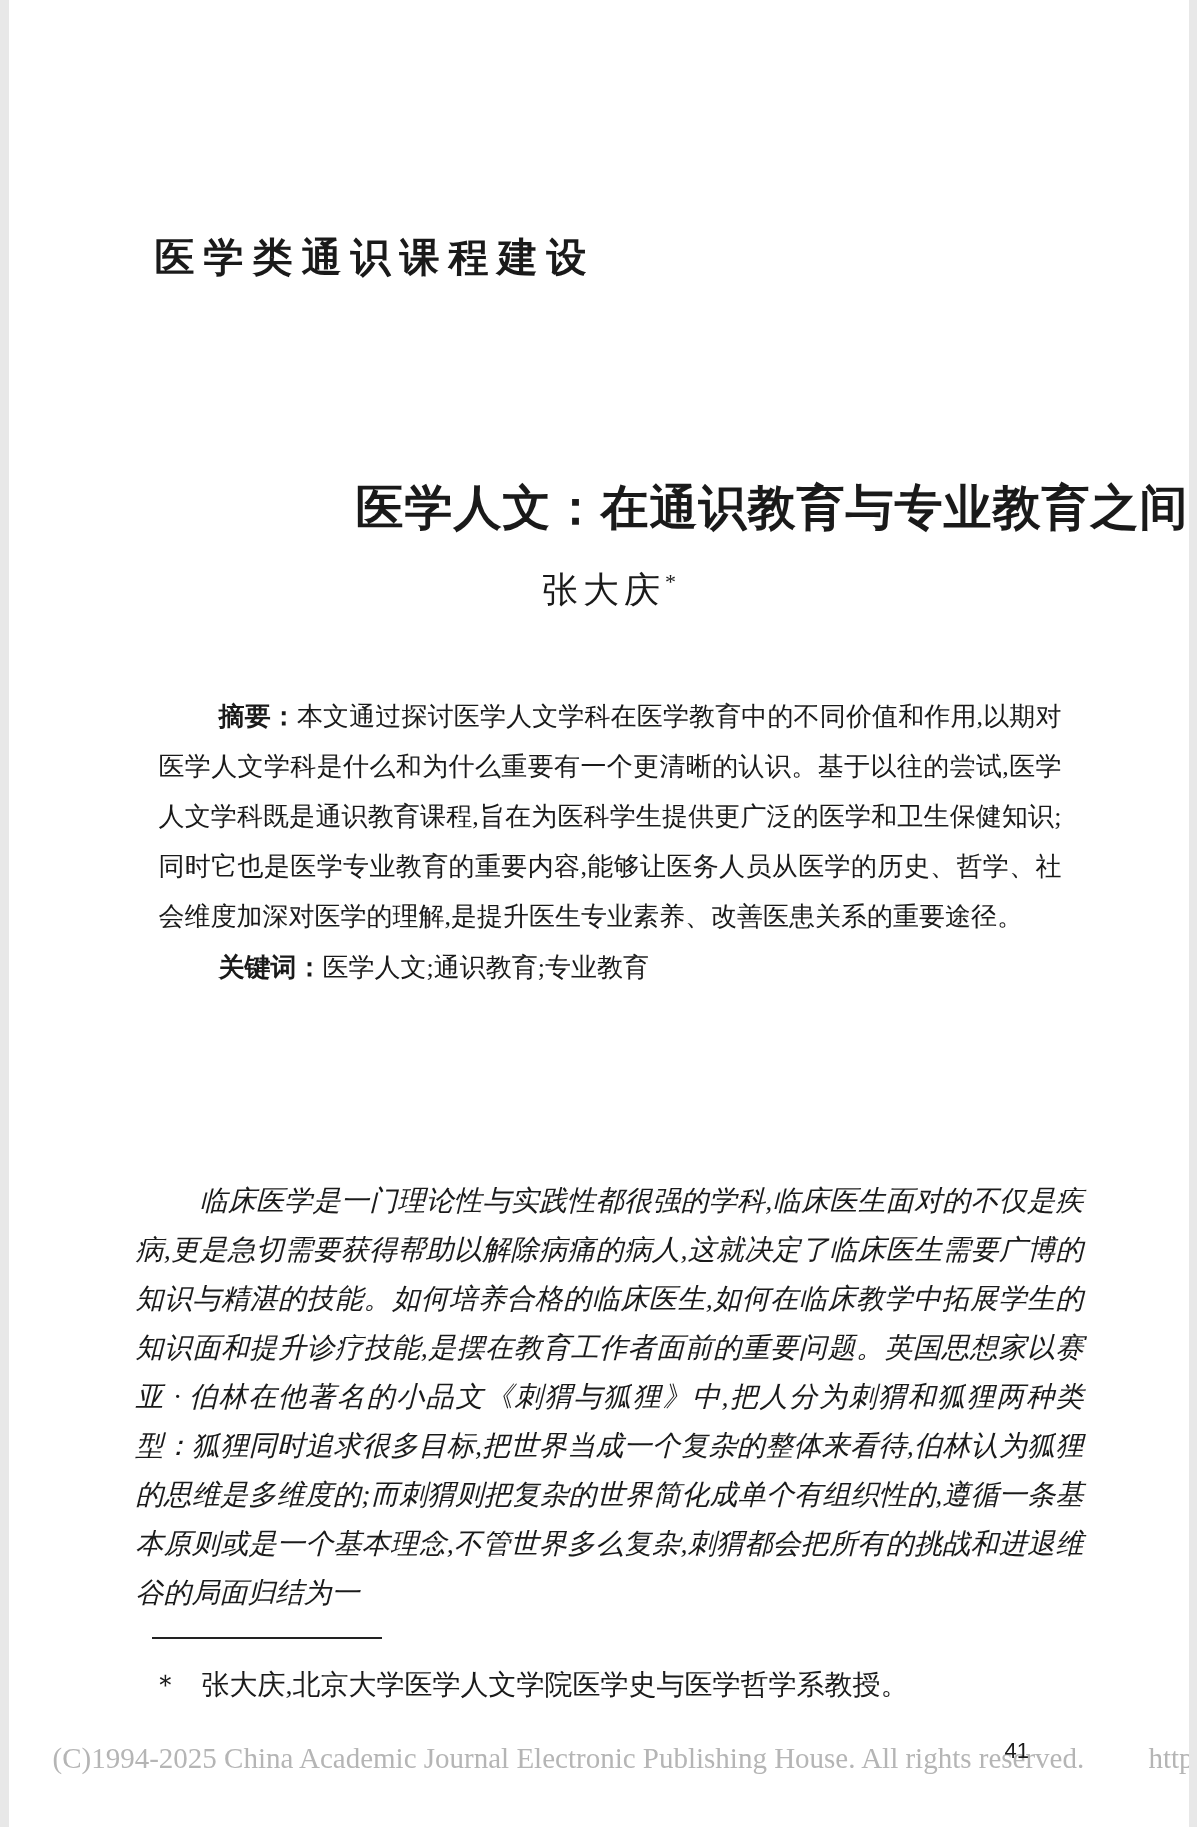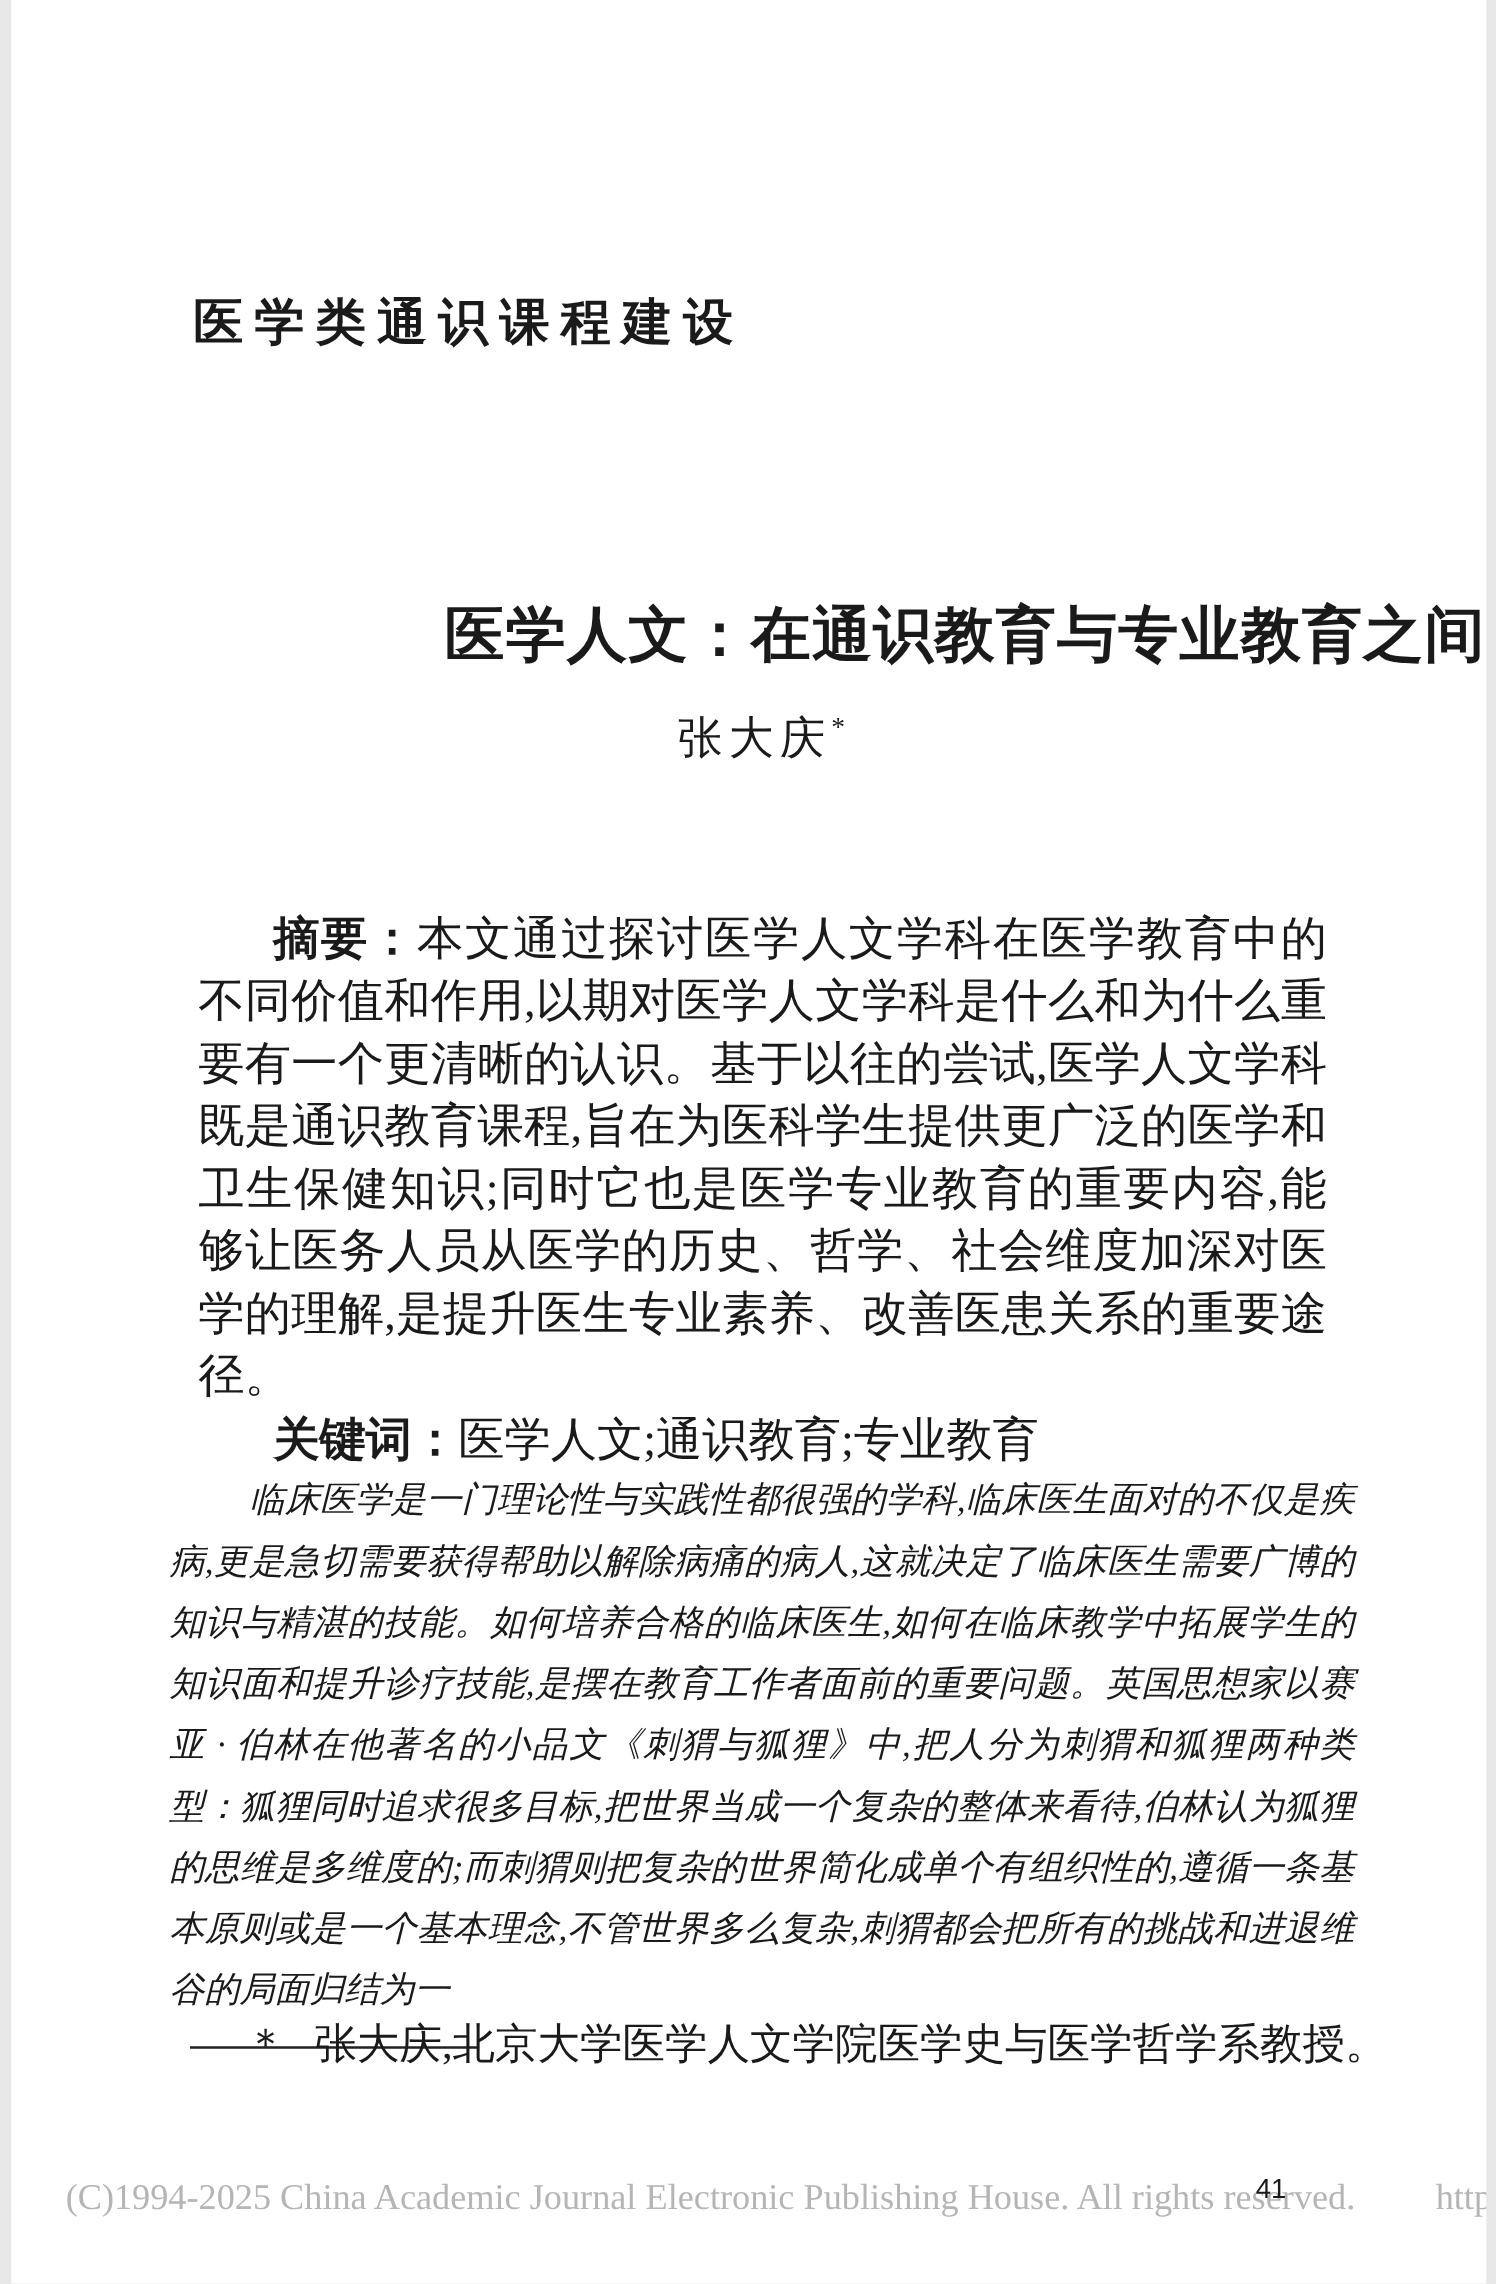--- a/index.html
+++ b/index.html
@@ -26,22 +26,22 @@
   }
   .author-line{
     position:absolute;left:0;right:0;top:566px;
     text-align:center;
     font-size:36px;letter-spacing:5px;margin-left:21px;
   }
   .author-line sup{
     font-size:22px;letter-spacing:0;vertical-align:super;
   }
   .abstract-block{
-    position:absolute;left:150px;top:726px;width:903px;
-    font-size:37px;line-height:50px;
+    position:absolute;left:150px;top:691px;width:903px;
+    font-size:26px;line-height:50px;
     text-align:justify;
   }
   .abstract-block p{margin:0;}
   .abstract-p{text-indent:60px;}
   .keywords-p{text-indent:60px;}
   .inline-label{
     font-family:"Liberation Sans","DejaVu Sans",sans-serif;
     font-weight:bold;
   }
   .body-paragraph{
@@ -49,22 +49,22 @@
     font-size:28px;line-height:49px;
     text-align:justify;text-indent:64px;
     margin:0;
     font-style:italic;
   }
   .footnote-rule{
     position:absolute;left:143px;top:1637px;width:230px;
     border:none;border-top:2px solid #222;margin:0;
   }
   .footnote{
-    position:absolute;left:143px;top:1619px;width:930px;
-    font-size:34px;line-height:34px;margin-left:44px;
+    position:absolute;left:143px;top:1668px;width:930px;
+    font-size:28px;line-height:34px;
   }
   .footnote-mark{margin-right:22px;}
   .watermark{
     position:absolute;left:44px;top:1742px;
     font-size:29px;color:var(--watermark,#b5b5b5);
     white-space:nowrap;
   }
   .watermark-http{
     position:absolute;left:1140px;top:1742px;
     font-size:29px;color:var(--watermark,#b5b5b5);

